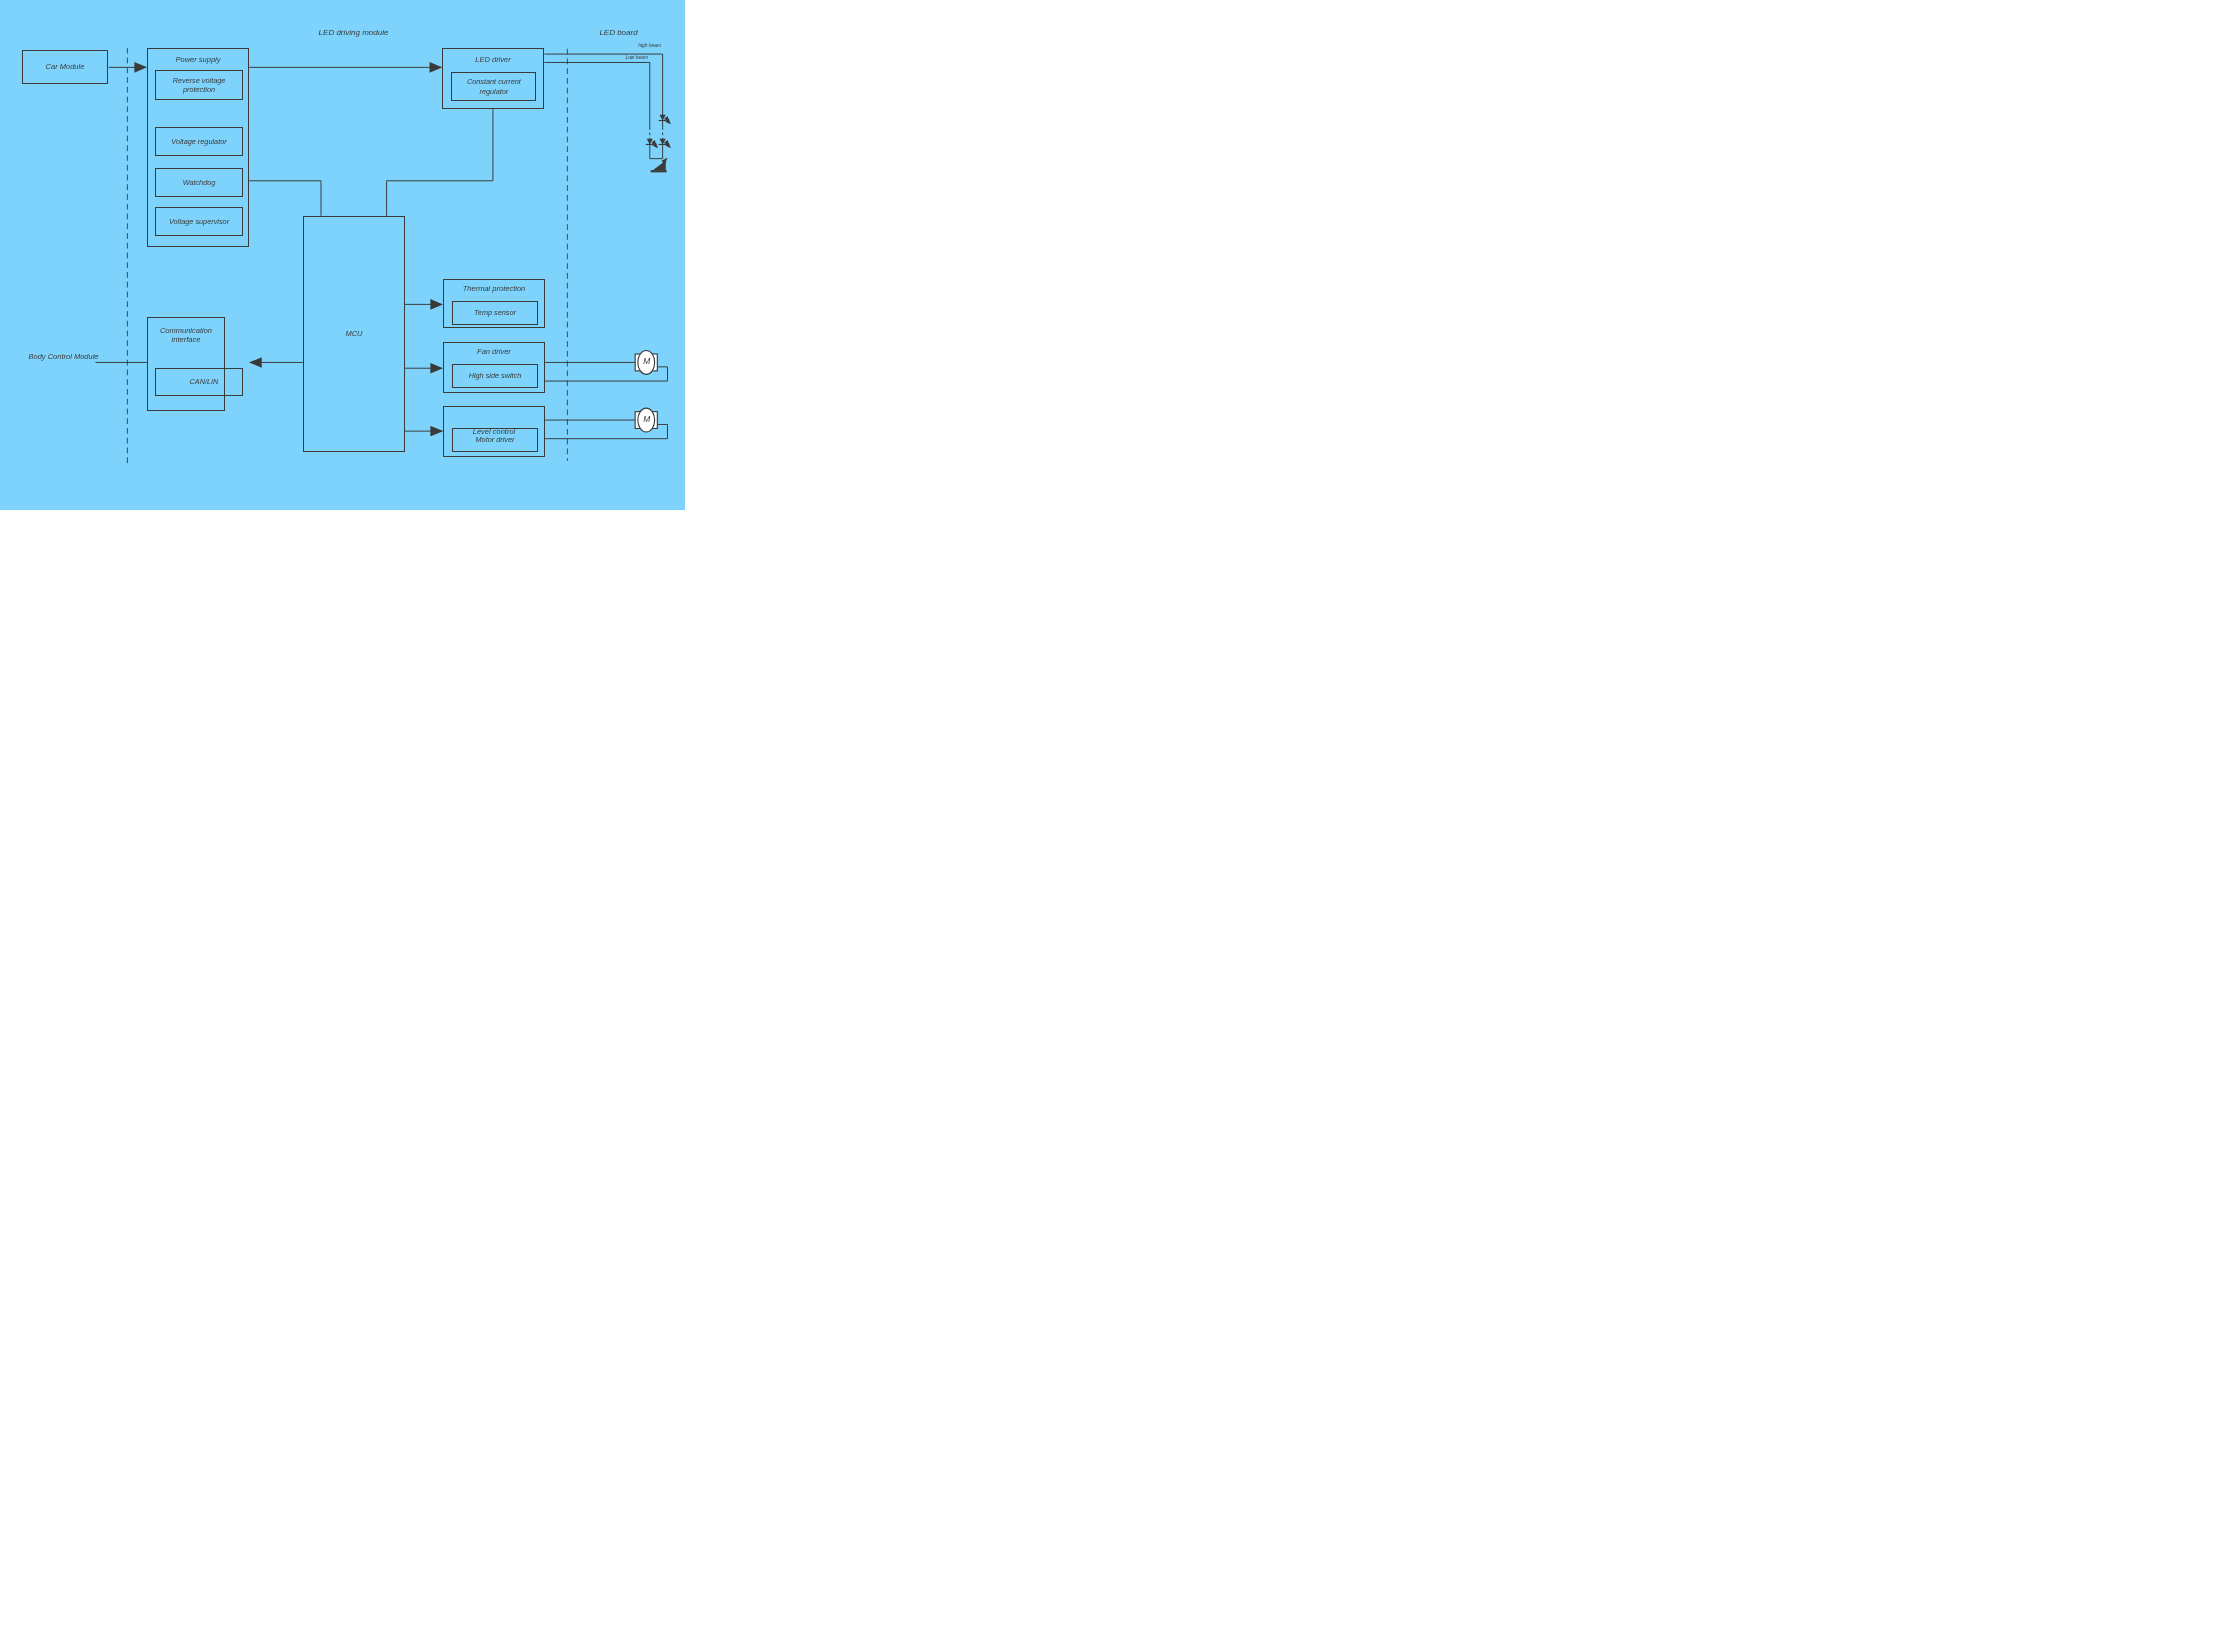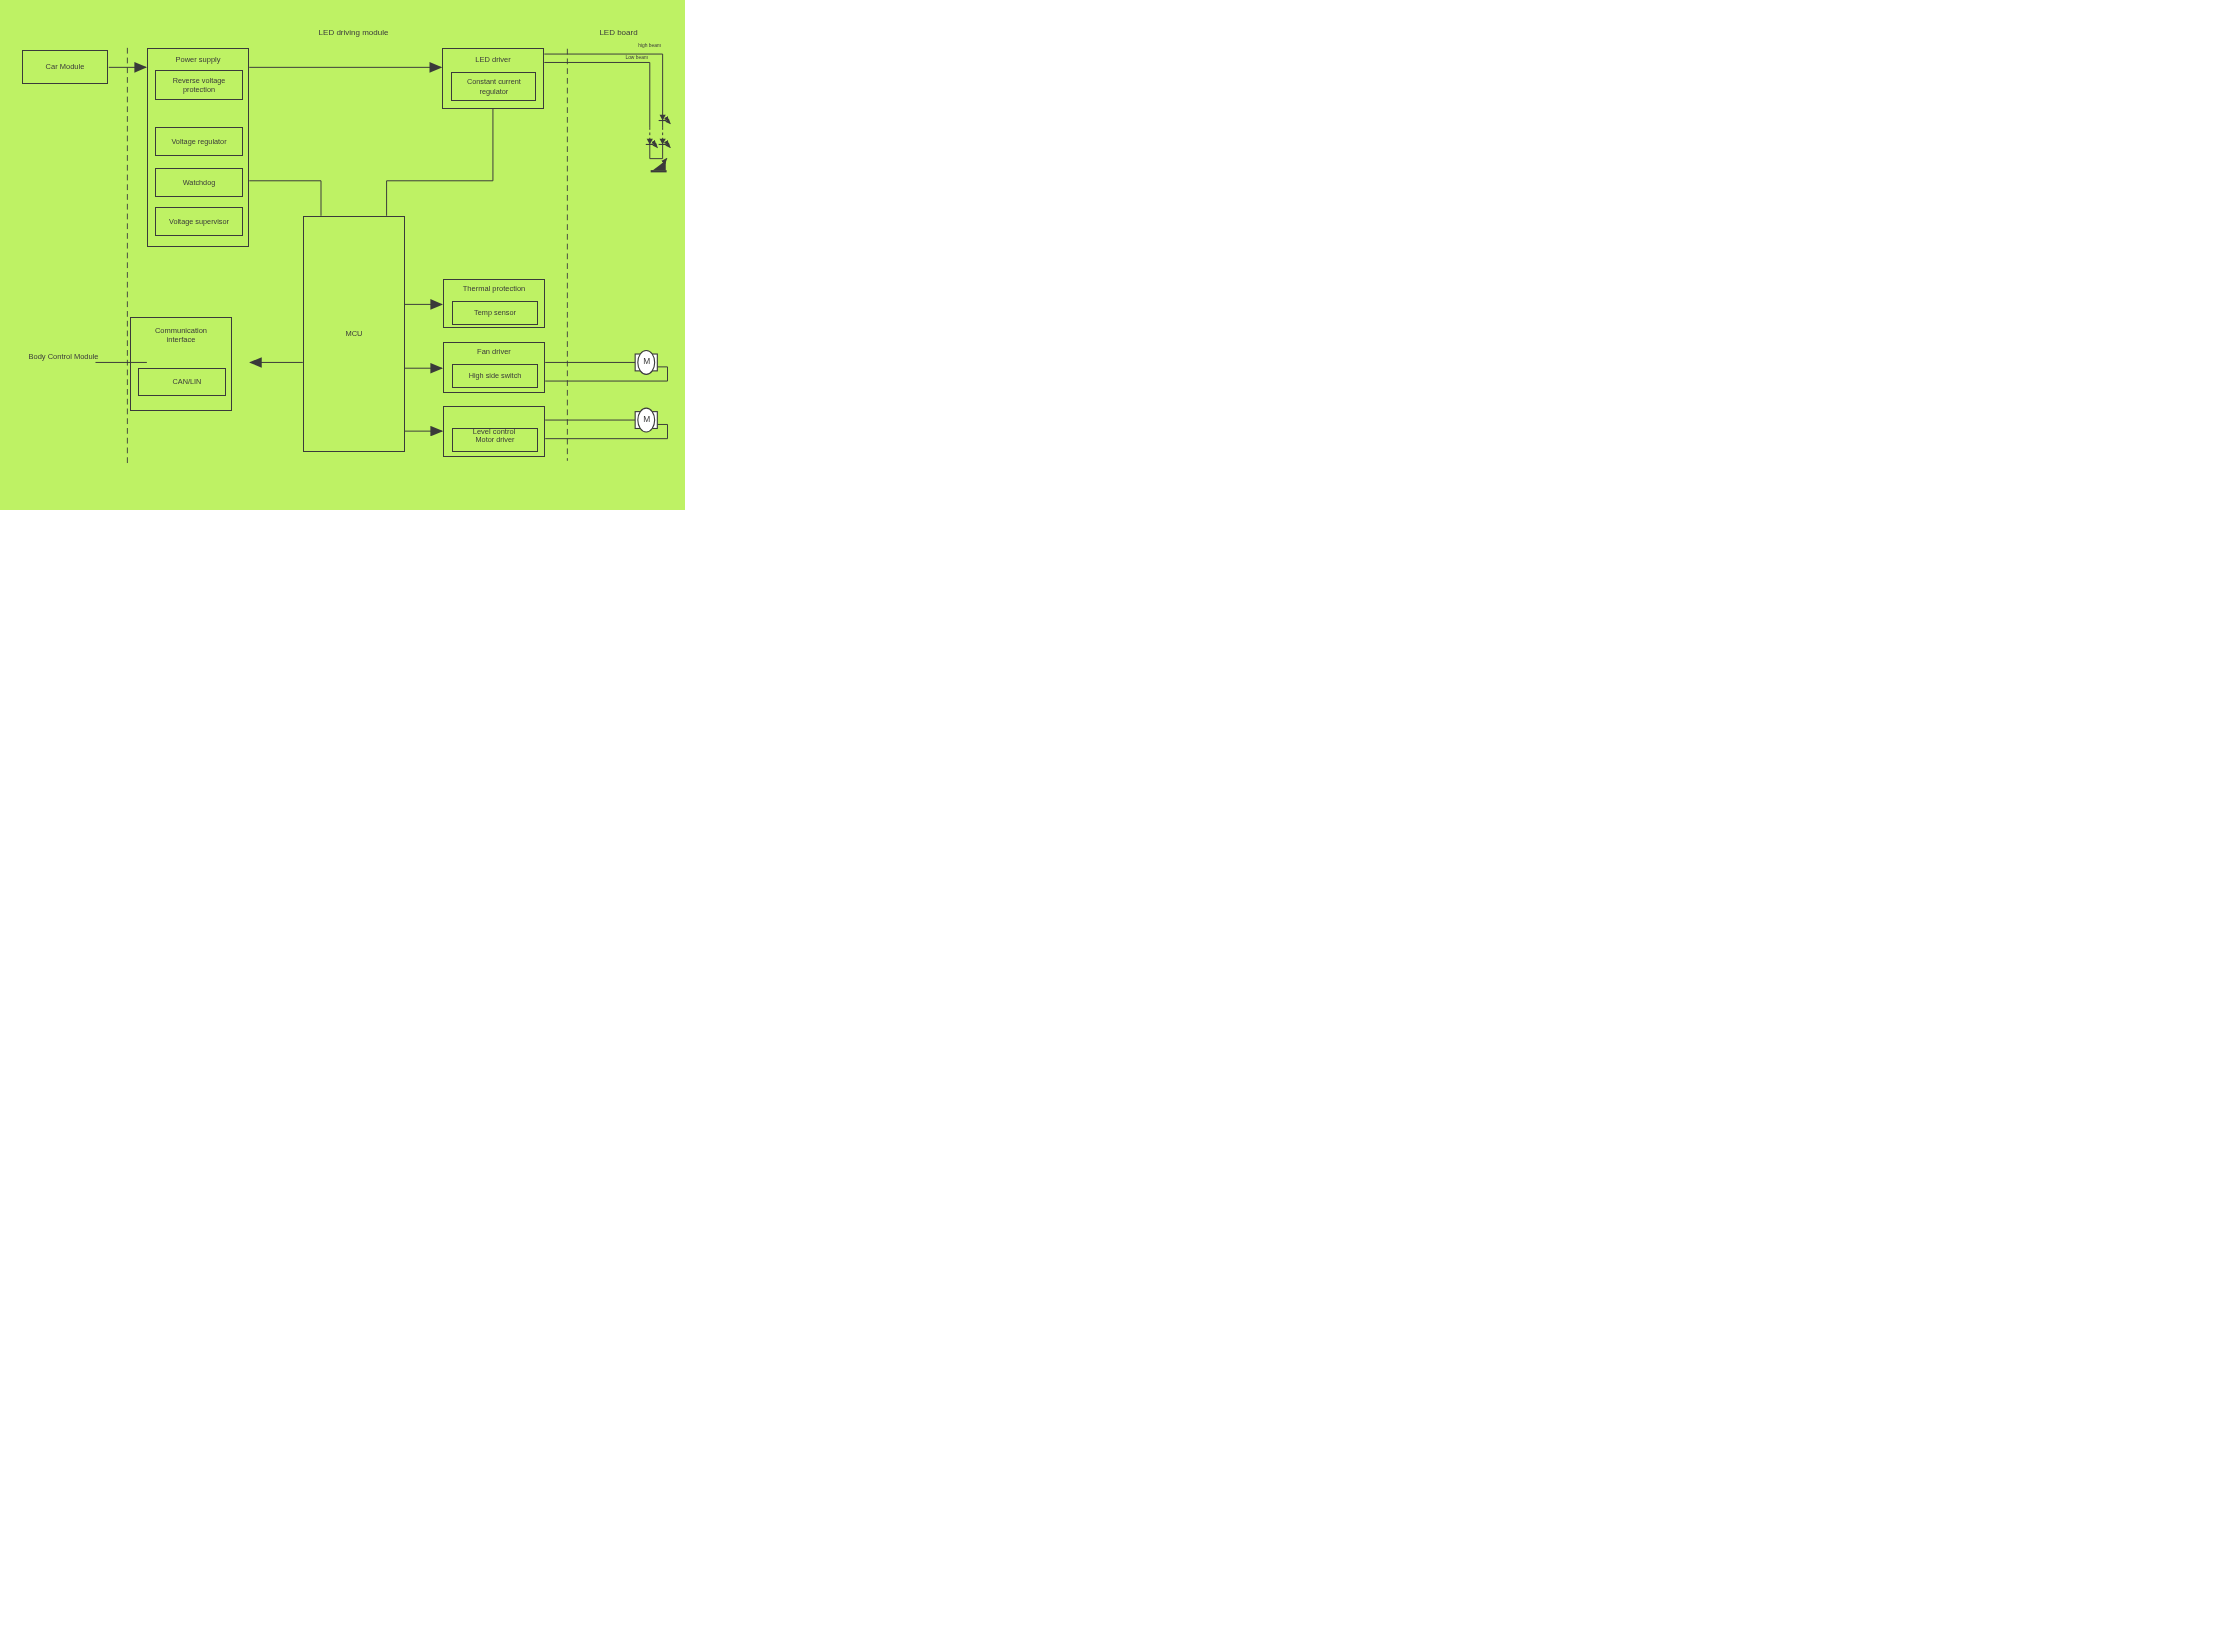--- a/index.html
+++ b/index.html
@@ -1,17 +1,17 @@
 <!DOCTYPE html>
 <html style="font-size:7px"><head>
 <meta charset="utf-8">
 <style>
   html,body{margin:0;padding:0;background:#ffffff;}
-  .canvas{position:relative;width:685px;height:510px;background:#bef264;
-          font-family:"Liberation Sans", sans-serif;color:#3a3a3a;overflow:hidden;}
+  .canvas{position:relative;width:685px;height:510px;background:#7dd3fc;
+          font-family:"Liberation Sans", sans-serif;color:#3a3a3a;overflow:hidden;font-style:italic;}
   .overlay{position:absolute;left:0;top:0;}
   .box{position:absolute;border:1.1px solid #3a3a3a;box-sizing:border-box;}
   .inner{border-width:0.9px;}
   .btitle{position:absolute;left:0;right:0;text-align:center;font-size:7.5px;line-height:1.25;}
   .ctr{display:flex;align-items:center;justify-content:center;text-align:center;}
   .txt{position:absolute;text-align:center;}
   .t17{font-size:7.5px;line-height:1.3;}
   .t18{font-size:8px;}
   .t11{font-size:4.9px;}
   .wrap{margin:0 auto;}
@@ -129,21 +129,21 @@
     <div class="btitle" style="top:6.2px;">LED driver</div>
     <div class="box inner ctr" style="left:8.4px;top:23px;width:85px;height:29px;">
       <div style="width:66px;font-size:7.3px;line-height:1.25;">Constant current regulator</div>
     </div>
   </div>
 
   <div class="box ctr t17" style="left:303px;top:216px;width:102px;height:236px;">
     <span>MCU</span>
   </div>
 
-  <div class="box" style="left:130px;top:317px;width:102px;height:94px;">
+  <div class="box" style="left:147px;top:317px;width:78px;height:94px;">
     <div class="btitle" style="top:8px;">
       <div class="wrap" style="width:62px;">Communication interface</div>
     </div>
     <div class="box inner ctr" style="left:7px;top:50px;width:88px;height:27.5px;font-size:7.3px;padding-left:10px;">
       <span>CAN/LIN</span>
     </div>
   </div>
 
   <div class="box" style="left:443px;top:279px;width:102px;height:49px;">
     <div class="btitle" style="top:3.5px;">Thermal protection</div>

